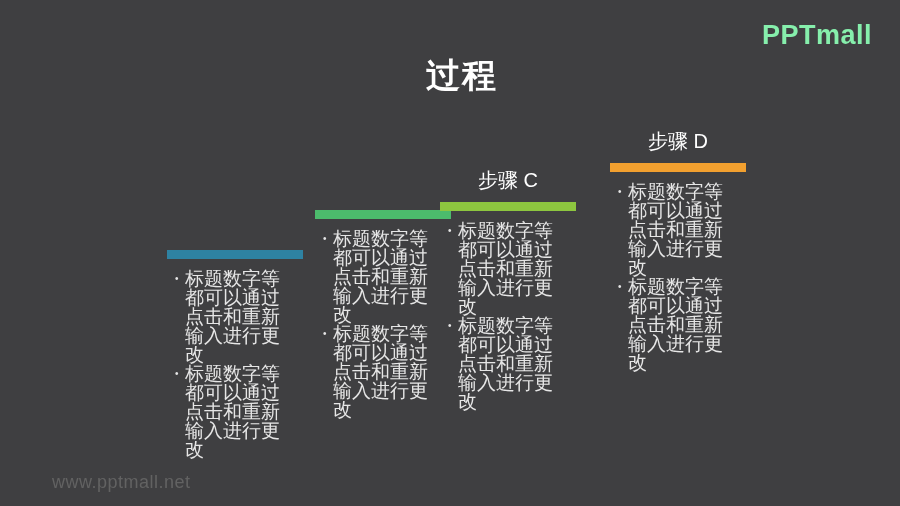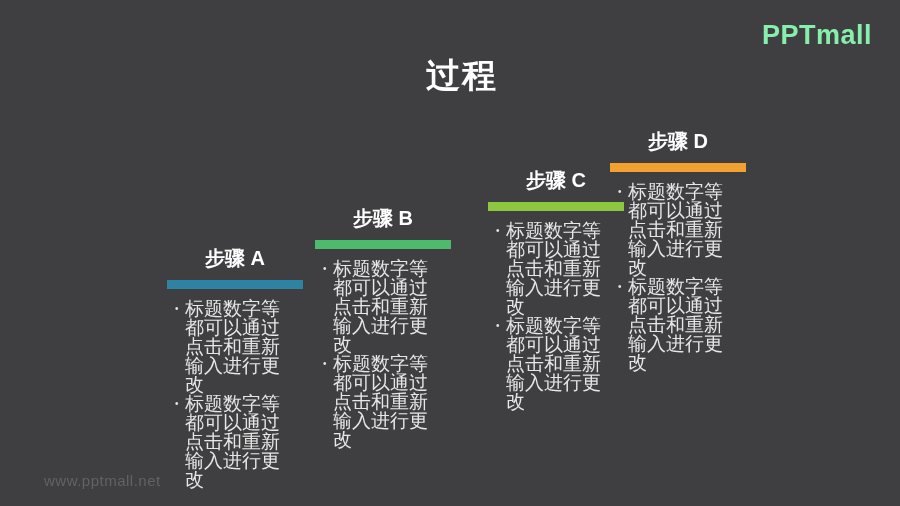--- a/index.html
+++ b/index.html
@@ -35,39 +35,39 @@
     right: 28px;
     font-size: 27px;
     line-height: 30px;
     font-weight: bold;
     color: #86efac;
     letter-spacing: 0.5px;
   }
 
   .watermark {
     position: absolute;
-    left: 44px;
+    left: 52px;
     top: 472px;
-    font-size: 15px;
+    font-size: 18px;
     color: #626262;
     letter-spacing: 0.5px;
   }
 
   .step {
     position: absolute;
     width: 136px;
   }
 
   .step-title {
     margin: 0;
     height: 30px;
     line-height: 30px;
     text-align: center;
     font-size: 20px;
-    font-weight: bold;
+    font-weight: normal;
     color: #ffffff;
   }
 
   .step-bar {
     height: 9px;
     width: 136px;
     margin-top: 7px;
     background: #888888; 
   }
 
@@ -99,50 +99,48 @@
   }
 </style>
 </head>
 <body style="background: rgb(63, 63, 65);">
 
 <h1 class="slide-title">过程</h1>
 
 <div class="logo">PPTmall</div>
 
 <section class="step" style="left:167px; top:243px;">
-  <h2 class="step-title">步骤 A</h2>
   <div class="step-bar" style="background-color: rgb(46, 130, 162);"></div>
   <ul class="step-bullets">
     <li class="bullet">
       <span class="marker">•</span>
       <span class="bullet-text">标题数字等都可以通过点击和重新输入进行更改</span>
     </li>
     <li class="bullet">
       <span class="marker">•</span>
       <span class="bullet-text">标题数字等都可以通过点击和重新输入进行更改</span>
     </li>
   </ul>
 </section>
 
 <section class="step" style="left:315px; top:203px;">
-  <h2 class="step-title">步骤 B</h2>
   <div class="step-bar" style="background-color: rgb(76, 187, 108);"></div>
   <ul class="step-bullets">
     <li class="bullet">
       <span class="marker">•</span>
       <span class="bullet-text">标题数字等都可以通过点击和重新输入进行更改</span>
     </li>
     <li class="bullet">
       <span class="marker">•</span>
       <span class="bullet-text">标题数字等都可以通过点击和重新输入进行更改</span>
     </li>
   </ul>
 </section>
 
-<section class="step" style="left:488px; top:165px;">
+<section class="step" style="left:440px; top:165px;">
   <h2 class="step-title">步骤 C</h2>
   <div class="step-bar" style="background-color: rgb(141, 198, 63);"></div>
   <ul class="step-bullets">
     <li class="bullet">
       <span class="marker">•</span>
       <span class="bullet-text">标题数字等都可以通过点击和重新输入进行更改</span>
     </li>
     <li class="bullet">
       <span class="marker">•</span>
       <span class="bullet-text">标题数字等都可以通过点击和重新输入进行更改</span>

